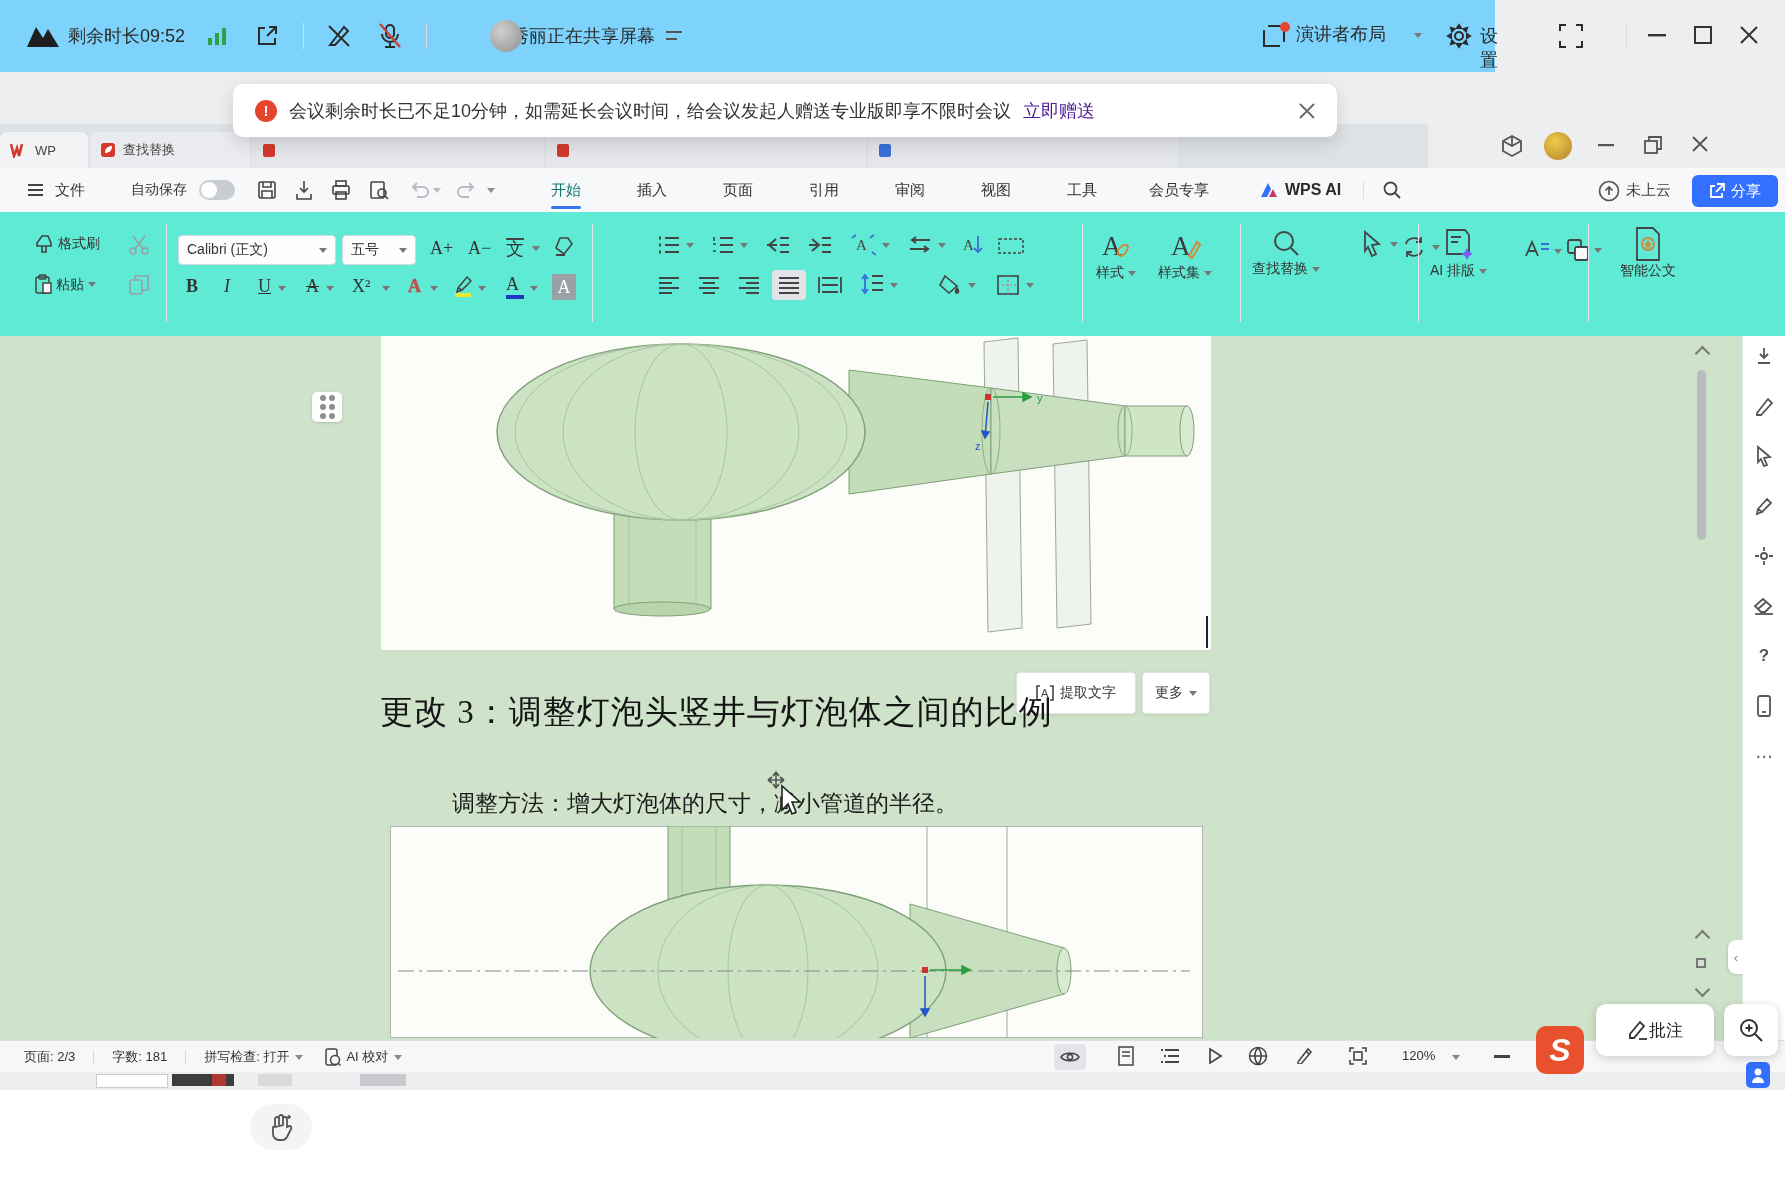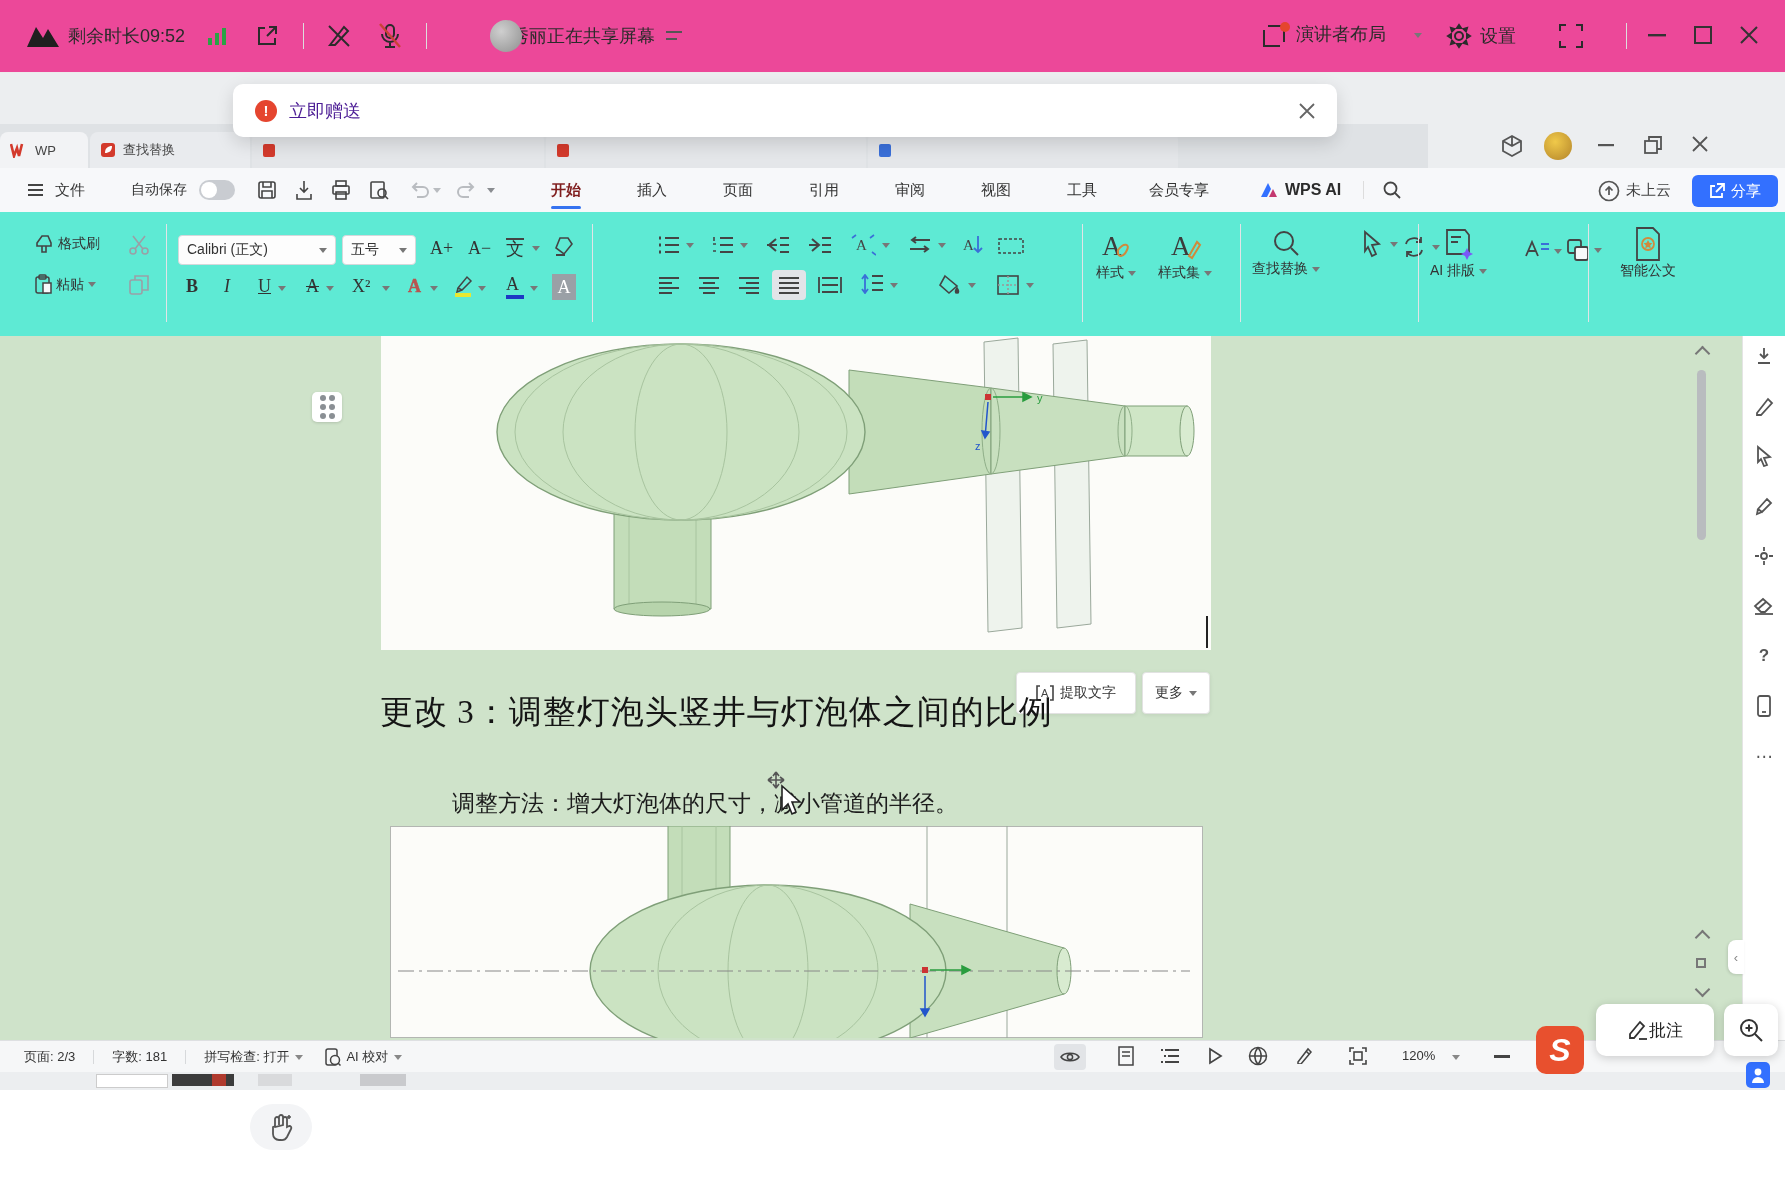--- a/index.html
+++ b/index.html
@@ -6,34 +6,34 @@
   #screen{position:relative;width:1785px;height:1181px;background:#eceef0;overflow:hidden;
     font-family:"Liberation Sans","DejaVu Sans",sans-serif;color:#333;}
   .abs{position:absolute;}
   .flex{display:flex;align-items:center;}
   .ic{display:inline-flex;align-items:center;justify-content:center;}
   svg{display:block;}
   
   .cv{width:0;height:0;border-left:4px solid transparent;border-right:4px solid transparent;border-top:5px solid #777;display:inline-block;}
   .cvu{width:9px;height:9px;border-left:2px solid #9aa0a6;border-top:2px solid #9aa0a6;transform:rotate(45deg);display:inline-block;}
   
-  #topbar{left:0;top:0;width:1785px;height:72px;background:#ec4899;border-bottom:1px solid #ececec;}
+  #topbar{left:0;top:0;width:1495px;height:72px;background:#7dd3fc;border-bottom:1px solid #ececec;}
   #topbar .txt{font-size:18px;color:#2b2b2b;}
   .vdiv{width:1px;height:26px;background:#ddd;}
   
   #banner{left:233px;top:84px;width:1104px;height:53px;background:#fff;border-radius:10px;
     box-shadow:0 6px 18px rgba(0,0,0,.14);display:flex;align-items:center;padding:0 22px;box-sizing:border-box;gap:12px;z-index:40;}
   #banner .msg{font-size:18px;color:#333;white-space:nowrap;}
   #banner .lnk{font-size:18px;color:#4c1d95;white-space:nowrap;}
   
   #tabbar{left:0;top:124px;width:1428px;height:44px;background:#dfe2e5;}
   .wtab{position:absolute;bottom:0;height:36px;border-radius:8px 8px 0 0;display:flex;align-items:center;padding:0 10px;gap:7px;box-sizing:border-box;font-size:13px;color:#444;}
   #menubar{left:0;top:168px;width:1785px;height:44px;background:#f7f8fa;}
   .menu{font-size:15px;color:#333;padding:0 4px;}
-  .menu.active{color:#7f1d1d;font-weight:bold;position:relative;}
+  .menu.active{color:#0f766e;font-weight:normal;position:relative;}
   .menu.active::after{content:"";position:absolute;left:4px;right:4px;bottom:-9px;height:3px;background:#3573f0;border-radius:2px;}
   .toggle{width:36px;height:20px;border-radius:10px;background:#c9ccd1;position:relative;}
   .toggle::after{content:"";position:absolute;left:2px;top:2px;width:16px;height:16px;border-radius:50%;background:#fff;}
   #ribbon{left:0;top:212px;width:1785px;height:124px;background:#5eead4;border-bottom:5px solid #6d28d9;}
   .rdiv{position:absolute;top:12px;width:1px;height:98px;background:#e2e4e7;}
   .rb{font-size:14px;color:#333;display:flex;align-items:center;gap:4px;}
   .g{font-family:"Liberation Serif","DejaVu Serif",serif;font-size:18px;color:#333;}
   .combo{height:30px;border:1px solid #d5d8db;border-radius:4px;background:#fdfdfd;display:flex;align-items:center;padding:0 8px;box-sizing:border-box;font-size:14px;color:#333;justify-content:space-between;}
   
   #doc{left:0;top:336px;width:1785px;height:704px;background:#cfe3ca;}
@@ -779,20 +779,21 @@
       <svg width="26" height="28" viewBox="0 0 26 28" fill="none" stroke="#555" stroke-width="1.8">
           <path d="M7 14 V6 a2 2 0 0 1 4 0 V12 M11 11 V4 a2 2 0 0 1 4 0 V12 M15 12 V6 a2 2 0 0 1 4 0 V14 L21 13 a2 2 0 0 1 2 3 L19 24 a6 6 0 0 1 -6 3 H11 a6 6 0 0 1 -6 -6 V14 a2 2 0 0 1 2 0 Z"></path>
           <path d="M21 2 v4 M19 4 h4" stroke-width="1.6"></path>
         </svg>
     </div>
 
   </div>
 
   <div id="banner" class="abs">
     <span class="ic" style="width:22px;height:22px;border-radius:50%;background:#e5452f;color:#fff;font-weight:bold;font-size:15px;flex:none">!</span>
+    <span class="msg">会议剩余时长已不足10分钟，如需延长会议时间，给会议发起人赠送专业版即享不限时会议</span>
     <span class="lnk">立即赠送</span>
     <span class="ic" style="margin-left:auto">
       <svg width="16" height="16" viewBox="0 0 16 16" stroke="#666" stroke-width="1.8">
           <path d="M1 1 L15 15 M15 1 L1 15"></path>
         </svg>
     </span>
   </div>
 
 </div>
 

